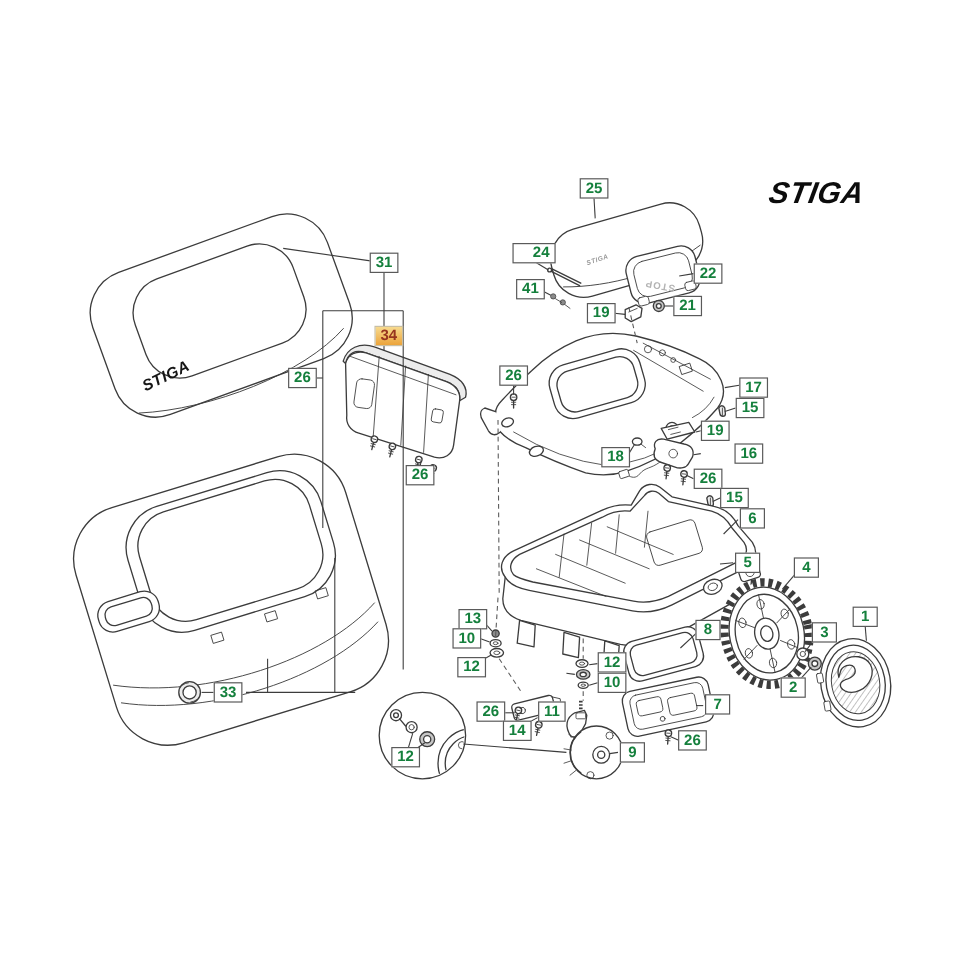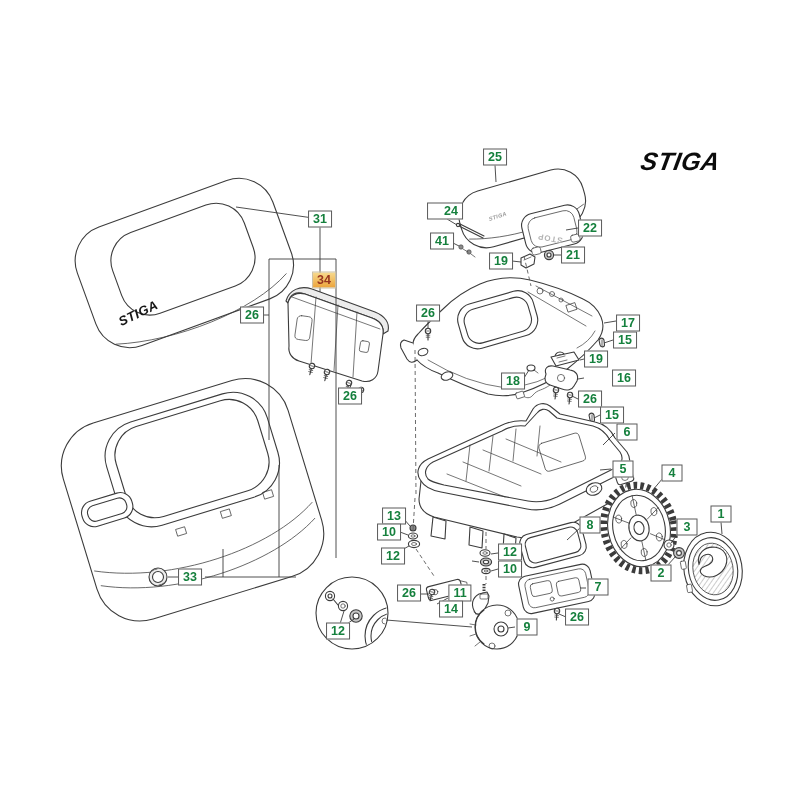--- a/index.html
+++ b/index.html
@@ -372,18 +372,18 @@
       <div class="callout" style="left: 687px; top: 527px;">3</div>
       <div class="callout" style="left: 389px; top: 532px;">10</div>
       <div class="callout" style="left: 510px; top: 552px;">12</div>
       <div class="callout" style="left: 393px; top: 556px;">12</div>
       <div class="callout" style="left: 460px; top: 593px;">11</div>
       <div class="callout" style="left: 510px; top: 569px;">10</div>
       <div class="callout" style="left: 661px; top: 573px;">2</div>
       <div class="callout" style="left: 190px; top: 577px;">33</div>
       <div class="callout" style="left: 598px; top: 587px;">7</div>
       <div class="callout" style="left: 409px; top: 593px;">26</div>
-      <div class="callout" style="left: 431px; top: 609px; margin-left: 20px;">14</div>
+      <div class="callout" style="left: 431px; top: 609px;">14</div>
       <div class="callout" style="left: 577px; top: 617px;">26</div>
       <div class="callout" style="left: 527px; top: 627px;">9</div>
       <div class="callout" style="left: 338px; top: 631px;">12</div>
     </div>
 </div>
 
 </body></html>

